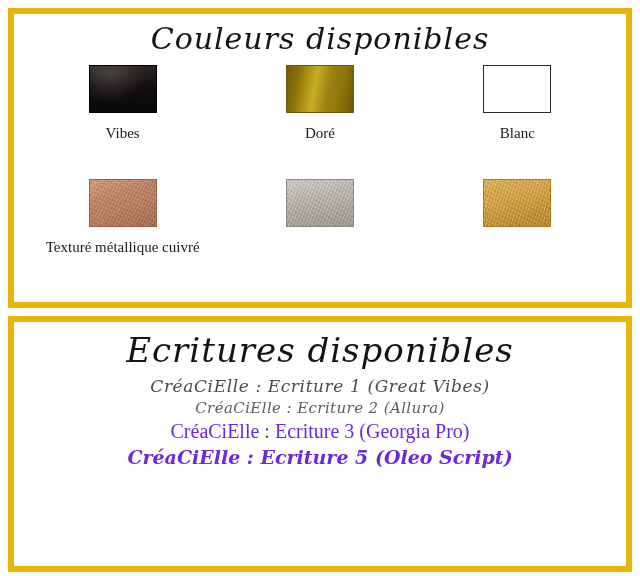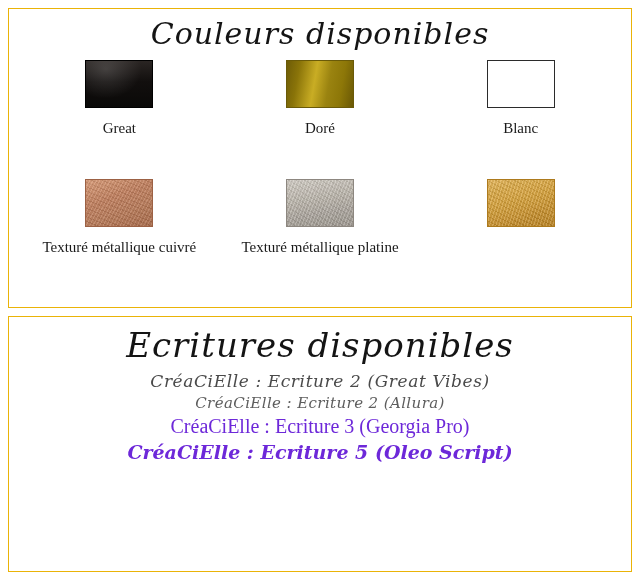--- a/index.html
+++ b/index.html
@@ -18,21 +18,21 @@
     width: 640px;
     height: 576px;
     position: relative;
     box-sizing: border-box;
     padding: 8px 8px 4px 8px;
     display: flex;
     flex-direction: column;
     gap: 8px;
   }
   .panel {
-    border: 1px solid #eab308;
+    border: 6px solid #eab308;
     background: #ffffff;
     box-sizing: border-box;
   }
 
   
   .panel-colors {
     height: 300px;
     padding: 6px 10px 8px 10px;
     display: flex;
     flex-direction: column;
@@ -182,54 +182,53 @@
 
 <div class="page">
 
   <section class="panel panel-colors">
     <div class="panel-title">Couleurs disponibles</div>
 
     <div class="swatch-grid">
 
       <div class="swatch-cell">
         <div class="swatch sw-noir"></div>
-        <div class="swatch-label">Great</div>
+        <div class="swatch-label">Vibes</div>
       </div>
 
       <div class="swatch-cell">
         <div class="swatch sw-dore"></div>
         <div class="swatch-label">Doré</div>
       </div>
 
       <div class="swatch-cell">
         <div class="swatch sw-blanc"></div>
         <div class="swatch-label">Blanc</div>
       </div>
 
       <div class="swatch-cell">
         <div class="swatch sw-cuivre"></div>
         <div class="swatch-label">Texturé métallique cuivré</div>
       </div>
 
       <div class="swatch-cell">
         <div class="swatch sw-platine"></div>
-        <div class="swatch-label">Texturé métallique platine</div>
       </div>
 
       <div class="swatch-cell">
         <div class="swatch sw-or"></div>
       </div>
 
     </div>
   </section>
 
   <section class="panel panel-fonts">
     <div class="fonts-title">Ecritures disponibles</div>
 
     <div class="font-list">
-      <div class="font-line f1">CréaCiElle : Ecriture 2 (Great Vibes)</div>
+      <div class="font-line f1">CréaCiElle : Ecriture 1 (Great Vibes)</div>
       <div class="font-line f2">CréaCiElle : Ecriture 2 (Allura)</div>
       <div class="font-line f3">CréaCiElle : Ecriture 3 (Georgia Pro)</div>
       <div class="font-line f5">CréaCiElle : Ecriture 5 (Oleo Script)</div>
     </div>
   </section>
 
 </div>
 
 </body></html>

